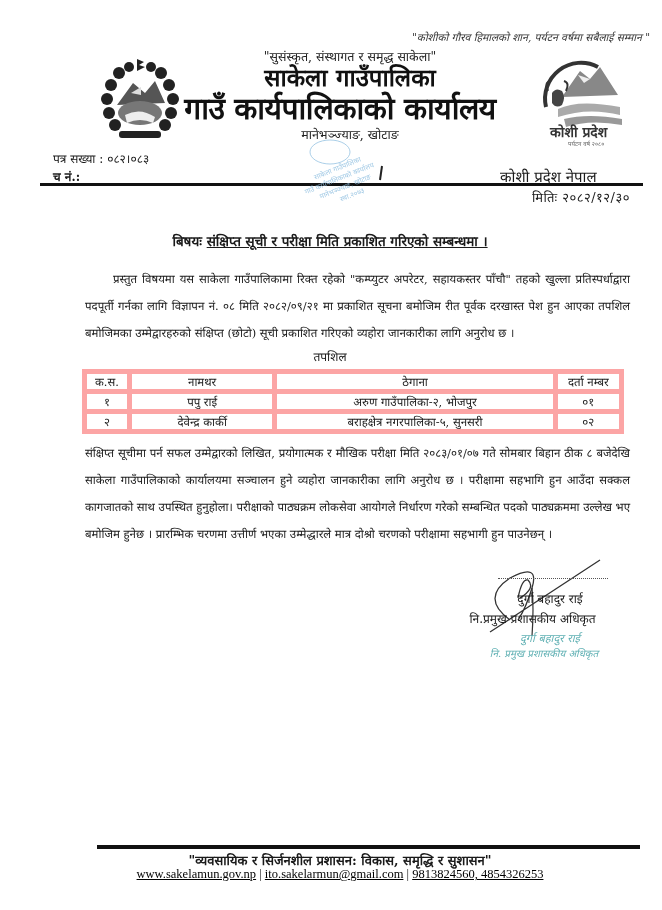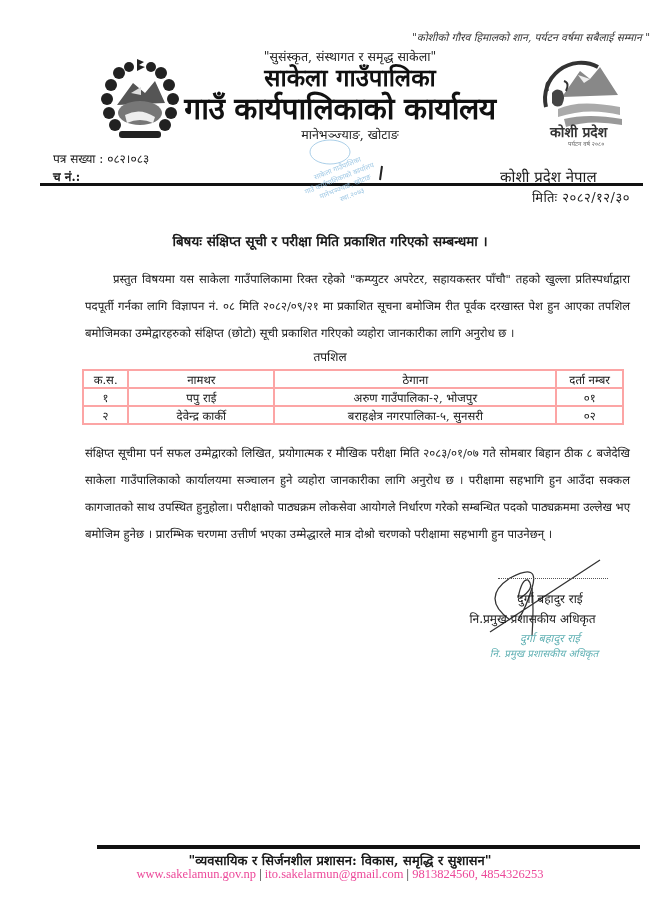--- a/index.html
+++ b/index.html
@@ -19,46 +19,46 @@
 
     .ref-no { left: 53px; top: 150px; font-size: 12px; }
     .ch-no { left: 53px; top: 168px; font-size: 12px; font-weight: bold; }
     .province { left: 500px; top: 166px; width: 130px; text-align: left; font-size: 15px; }
     .rule-top { left: 40px; top: 183px; width: 603px; height: 3px; background: #111; }
     .date { left: 480px; top: 188px; width: 150px; text-align: right; font-size: 13px; letter-spacing: 0.5px; }
 
     .stamp { left: 290px; top: 138px; width: 110px; height: 66px; }
 
     .subject { left: 120px; top: 232px; width: 420px; text-align: center; font-size: 13.5px; font-weight: bold; }
-    .subject .subj-text { }
+    .subject .subj-text { text-decoration: underline; }
 
     .para { left: 85px; width: 545px; font-size: 11.5px; line-height: 27px; text-align: justify; color: #1a1a1a; }
     .para1 { top: 266px; text-indent: 28px; }
     .para2 { top: 440px; }
 
     .table-caption { left: 280px; top: 348px; width: 100px; text-align: center; font-size: 12px; }
 
     table.tapashil { position: absolute; left: 82px; top: 369px; width: 542px; border-collapse: collapse; font-size: 11.5px; }
-    table.tapashil td, table.tapashil th { border: 2px solid #fca5a5; text-align: center; height: 18px; font-weight: normal; padding: 0 4px; }
+    table.tapashil td, table.tapashil th { border: 5px solid #fca5a5; text-align: center; height: 18px; font-weight: normal; padding: 0 4px; }
     .col-sn { width: 42px; }
     .col-name { width: 136px; }
     .col-addr { width: 262px; }
     .col-reg { width: 62px; }
 
     .signature { left: 470px; top: 558px; width: 150px; height: 80px; }
     .dots { left: 498px; top: 578px; width: 110px; border-top: 1.5px dotted #555; }
     .signer-name { left: 480px; top: 590px; width: 140px; text-align: center; font-size: 12px; }
     .signer-title { left: 440px; top: 610px; width: 185px; text-align: center; font-size: 12px; }
     .stamp-name { left: 490px; top: 630px; width: 120px; text-align: center; font-size: 11px; color: #5fb0b3; font-style: italic; }
     .stamp-title { left: 469px; top: 646px; width: 150px; text-align: center; font-size: 10px; color: #5fb0b3; font-style: italic; }
 
     .rule-bottom { left: 97px; top: 845px; width: 543px; height: 4px; background: #111; }
     .footer-slogan { left: 120px; top: 851px; width: 440px; text-align: center; font-size: 13px; font-weight: bold; }
     .footer-contacts { left: 90px; top: 867px; width: 500px; text-align: center; font-size: 12.5px; font-family: "Liberation Serif", serif; }
-    .footer-contacts .lnk { color: #ec4899; }
+    .footer-contacts .lnk { text-decoration: underline; color: #000000; }
   </style>
 </head>
 <body>
 
 <div class="abs tagline-top">"कोशीको गौरव हिमालको शान, पर्यटन वर्षमा सबैलाई सम्मान "</div>
 <div class="abs motto">"सुसंस्कृत, संस्थागत र समृद्ध साकेला"</div>
 <div class="abs office-name">साकेला गाउँपालिका</div>
 <div class="abs office-title">गाउँ कार्यपालिकाको कार्यालय</div>
 <div class="abs address">मानेभञ्ज्याङ, खोटाङ</div>
 

